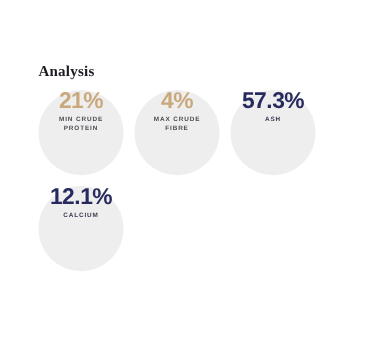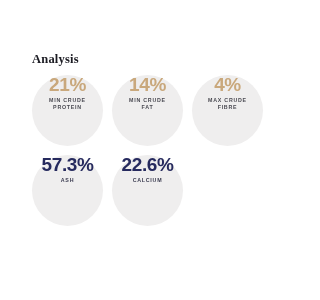--- a/index.html
+++ b/index.html
@@ -87,37 +87,32 @@
   <div class="page-title">Analysis</div>
 
   <div class="grid">
 
     <div class="stat-circle tone-gold">
       <div class="stat-value">21%</div>
       <div class="stat-label">MIN CRUDE
 PROTEIN</div>
     </div>
 
-    <div class="stat-circle tone-gold">
-      <div class="stat-value">14%</div>
-      <div class="stat-label">MIN CRUDE
-FAT</div>
-    </div>
 
     <div class="stat-circle tone-gold">
       <div class="stat-value">4%</div>
       <div class="stat-label">MAX CRUDE
 FIBRE</div>
     </div>
 
     <div class="stat-circle tone-navy">
       <div class="stat-value">57.3%</div>
       <div class="stat-label">ASH</div>
     </div>
 
     <div class="stat-circle tone-navy">
-      <div class="stat-value">22.6%</div>
+      <div class="stat-value">12.1%</div>
       <div class="stat-label">CALCIUM</div>
     </div>
 
 
   </div>
 </div>
 
 </body></html>

